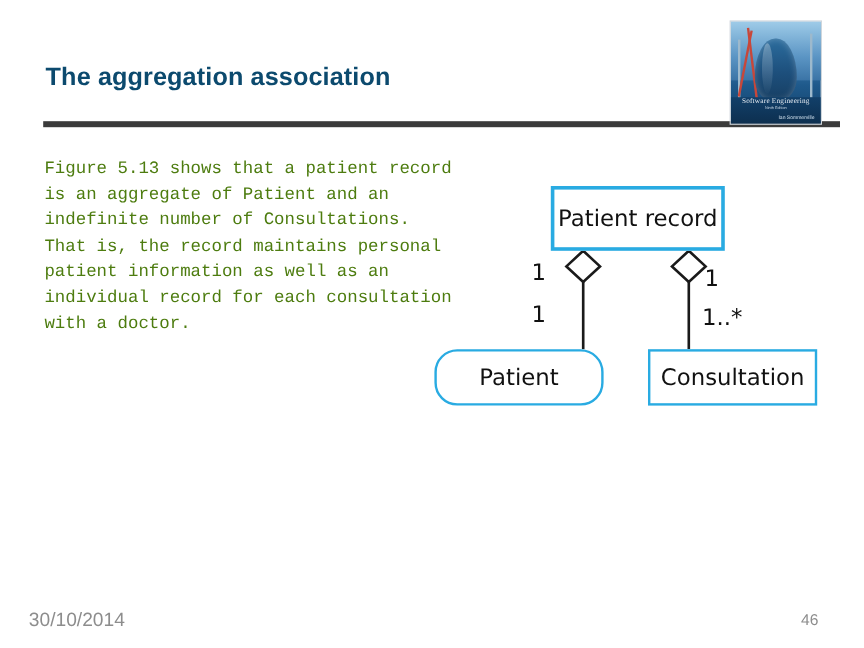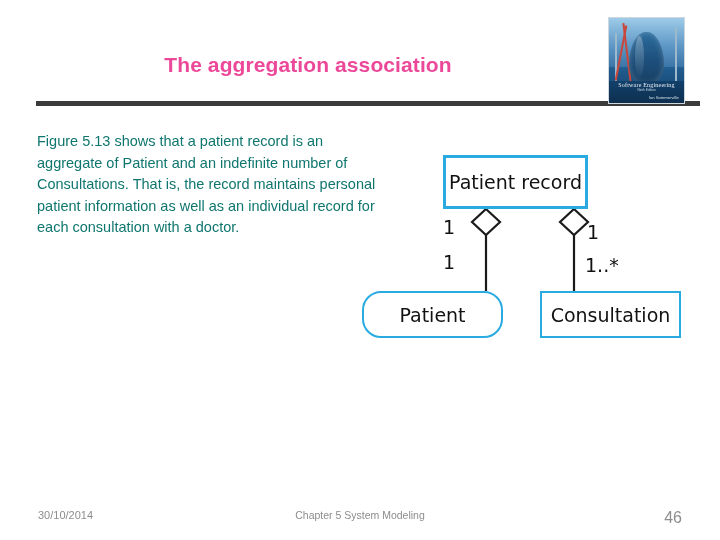--- a/index.html
+++ b/index.html
@@ -19,25 +19,24 @@
   }
 
   
   .slide-title {
     position: absolute;
     left: 38px;
     top: 52px;
     width: 540px;
     font-size: 21px;
     font-weight: bold;
-    color: #ec4899;
+    color: #0c4a6e;
     letter-spacing: 0.1px;
     line-height: 26px;
     white-space: nowrap;
-    text-align: center;
   }
   .title-rule {
     position: absolute;
     left: 36px;
     top: 101px;
     width: 664px;
     height: 5px;
     background: #3b3b3b;
   }
 
@@ -104,21 +103,22 @@
   }
 
   
   .body-text {
     position: absolute;
     left: 37px;
     top: 131px;
     width: 340px;
     font-size: 14.5px;
     line-height: 21.5px;
-    color: #0f766e;
+    color: #4d7c0f;
+    font-family: Liberation Mono, monospace;
   }
 
   
   .diagram {
     position: absolute;
     left: 355px;
     top: 140px;
     width: 350px;
     height: 210px;
   }
@@ -128,21 +128,21 @@
     background: #ffffff;
     border: 3px solid #29ABE2;
     display: flex;
     align-items: center;
     justify-content: center;
     color: #111111;
     font-size: 19px;
     font-family: "DejaVu Sans", sans-serif;
     z-index: 3;
   }
-  .box-patient-record { left: 88px; top: 15px; width: 145px; height: 54px; }
+  .box-patient-record { left: 104px; top: 15px; width: 145px; height: 54px; }
   .box-patient       { left: 7px;  top: 151px; width: 141px; height: 47px; border-width: 2px; border-radius: 19px; }
   .box-consultation  { left: 185px; top: 151px; width: 141px; height: 47px; border-width: 2px; }
 
   .mult {
     position: absolute;
     font-size: 19px;
     font-family: "DejaVu Sans", sans-serif;
     color: #111111;
     z-index: 4;
     white-space: nowrap;
@@ -155,39 +155,39 @@
   .diagram svg.links {
     position: absolute;
     left: 0; top: 0;
     width: 350px; height: 210px;
     z-index: 2;
   }
 
   
   .footer-date {
     position: absolute;
-    left: 38px;
+    left: 24px;
     top: 509px;
-    font-size: 11px;
+    font-size: 16px;
     color: #8d8d8d;
   }
   .footer-center {
     position: absolute;
     left: 0;
     top: 509px;
     width: 720px;
     text-align: center;
     font-size: 10.5px;
     color: #8d8d8d;
   }
   .footer-page {
     position: absolute;
     right: 38px;
     top: 509px;
-    font-size: 16px;
+    font-size: 13px;
     color: #8d8d8d;
   }
 </style>
 </head>
 <body>
 
 <div class="slide">
 
   <div class="slide-title">The aggregation association</div>
 
@@ -231,17 +231,16 @@
 
     <div class="mult mult-left-bottom">1</div>
 
     <div class="mult mult-right-top">1</div>
 
     <div class="mult mult-right-bottom">1..*</div>
   </div>
 
   <div class="footer-date">30/10/2014</div>
 
-  <div class="footer-center">Chapter 5 System Modeling</div>
 
   <div class="footer-page">46</div>
 
 </div>
 
 </body></html>

